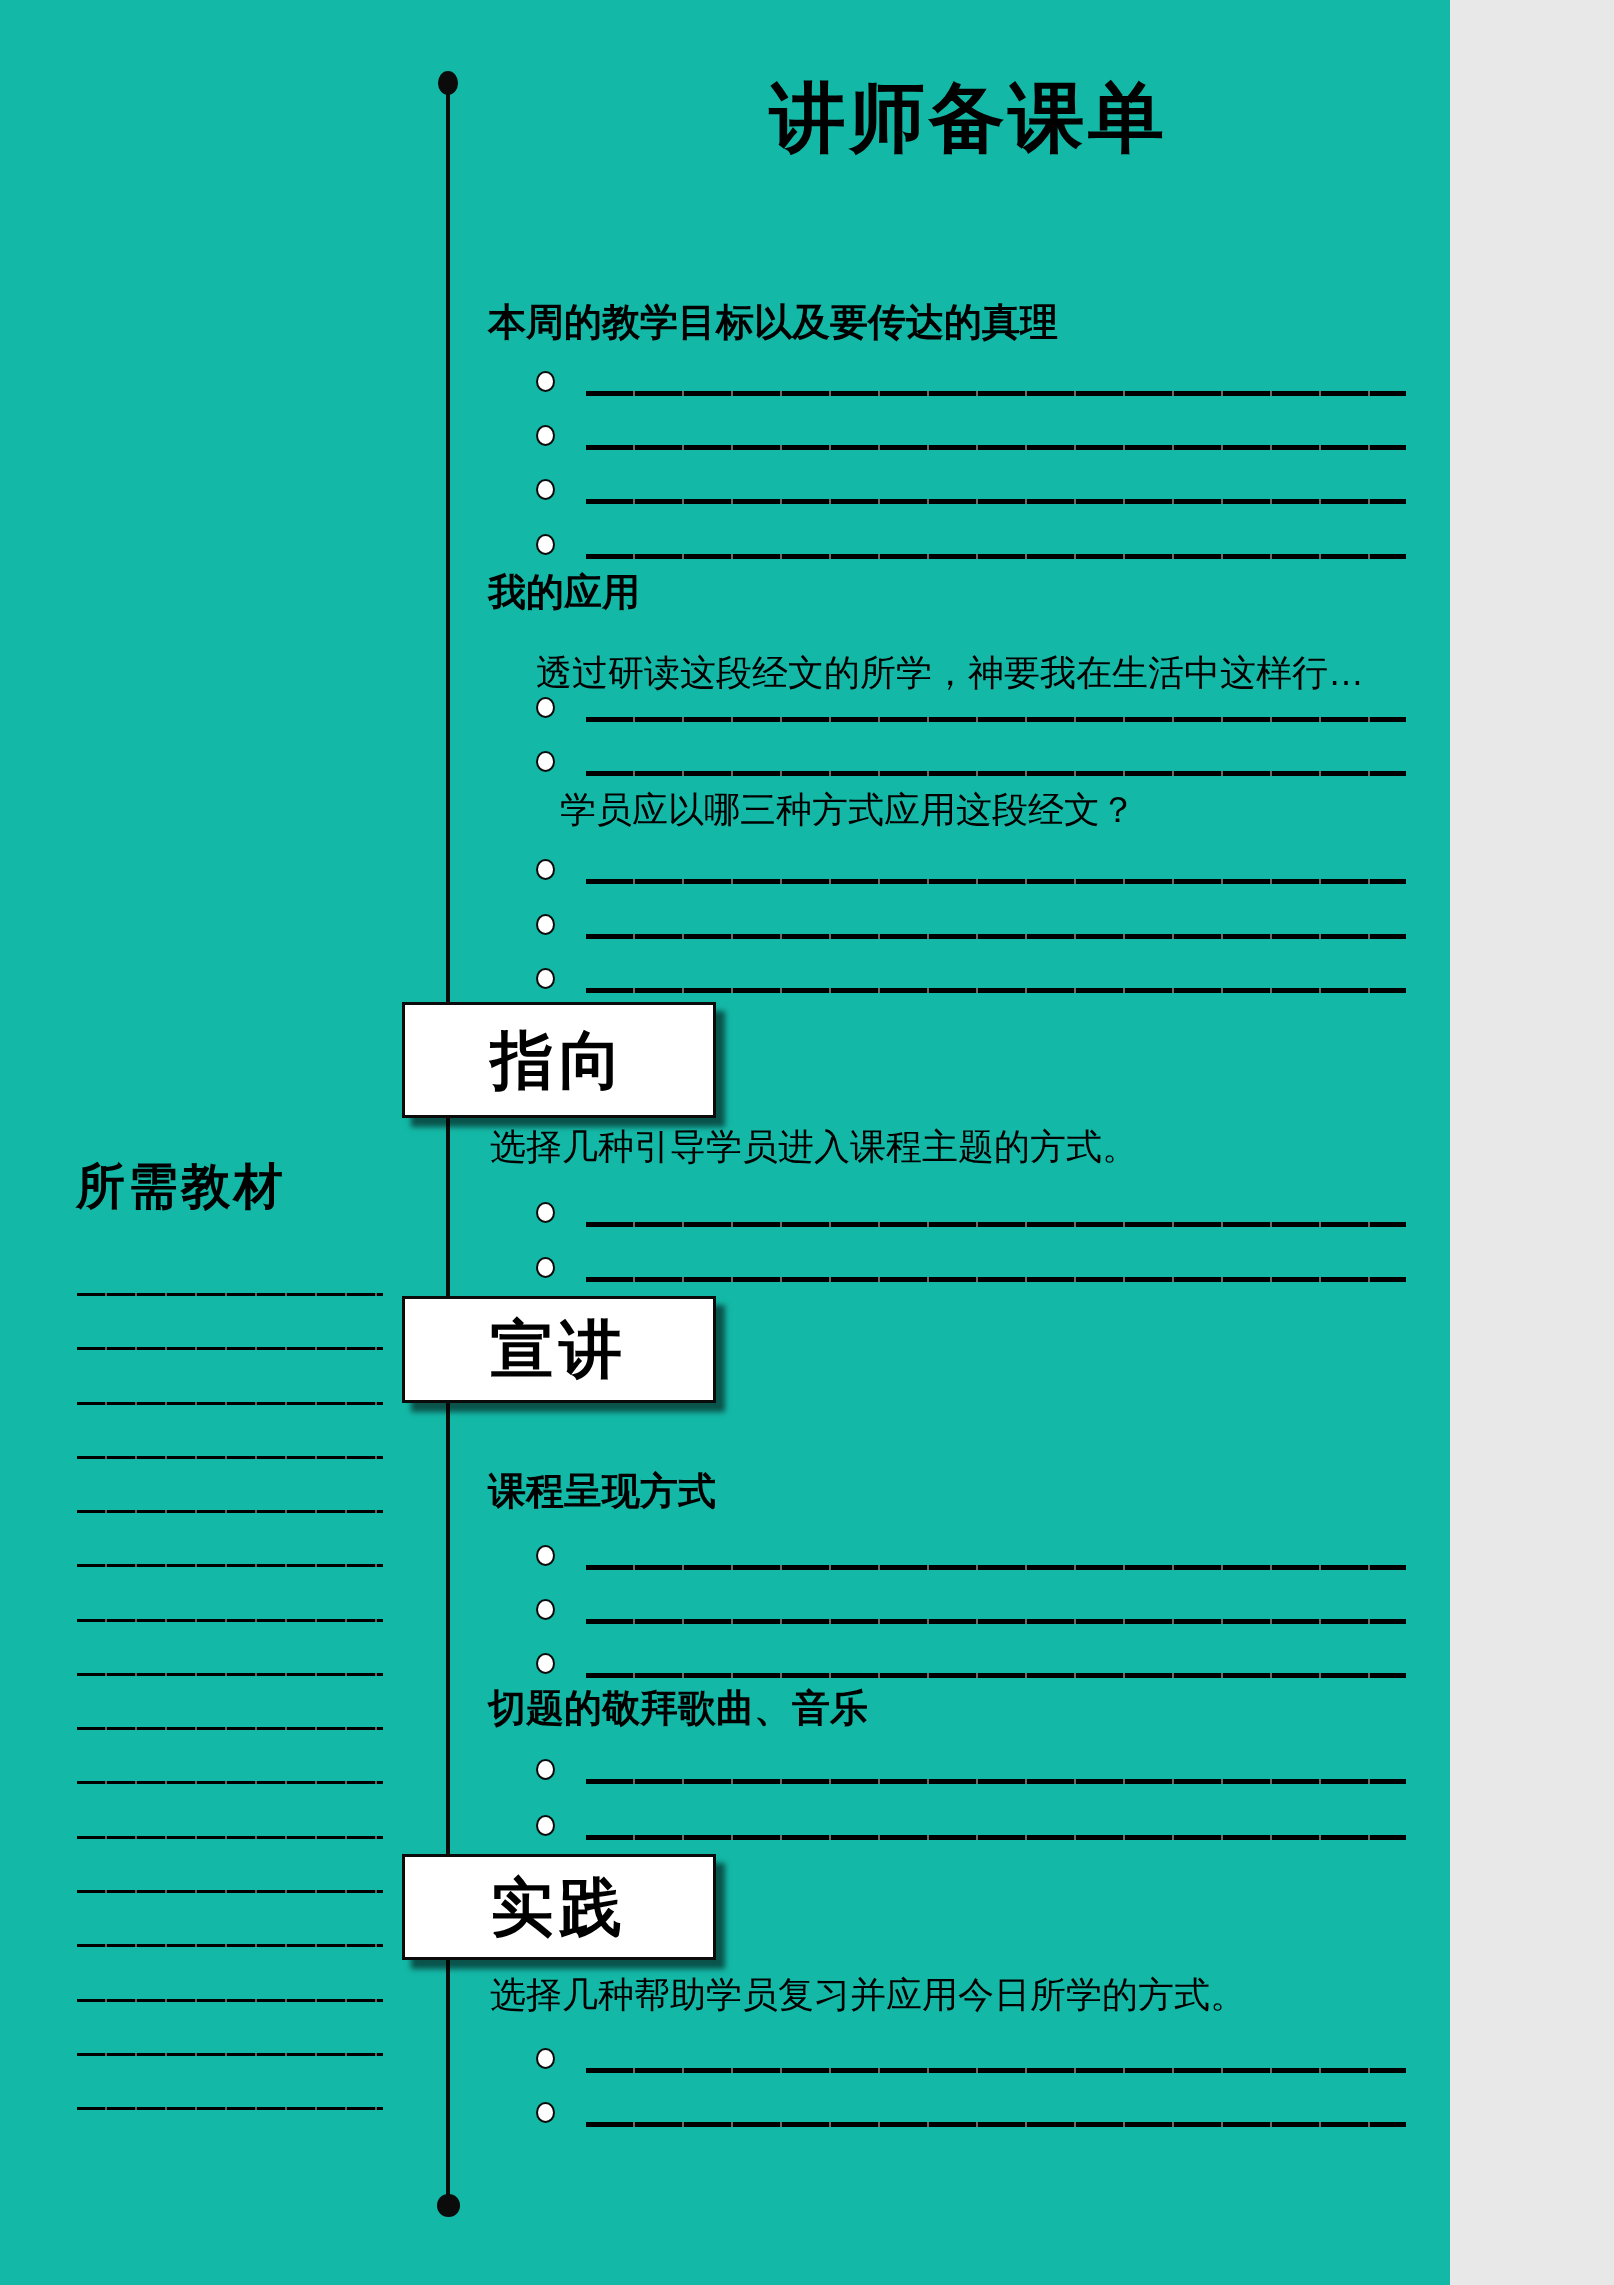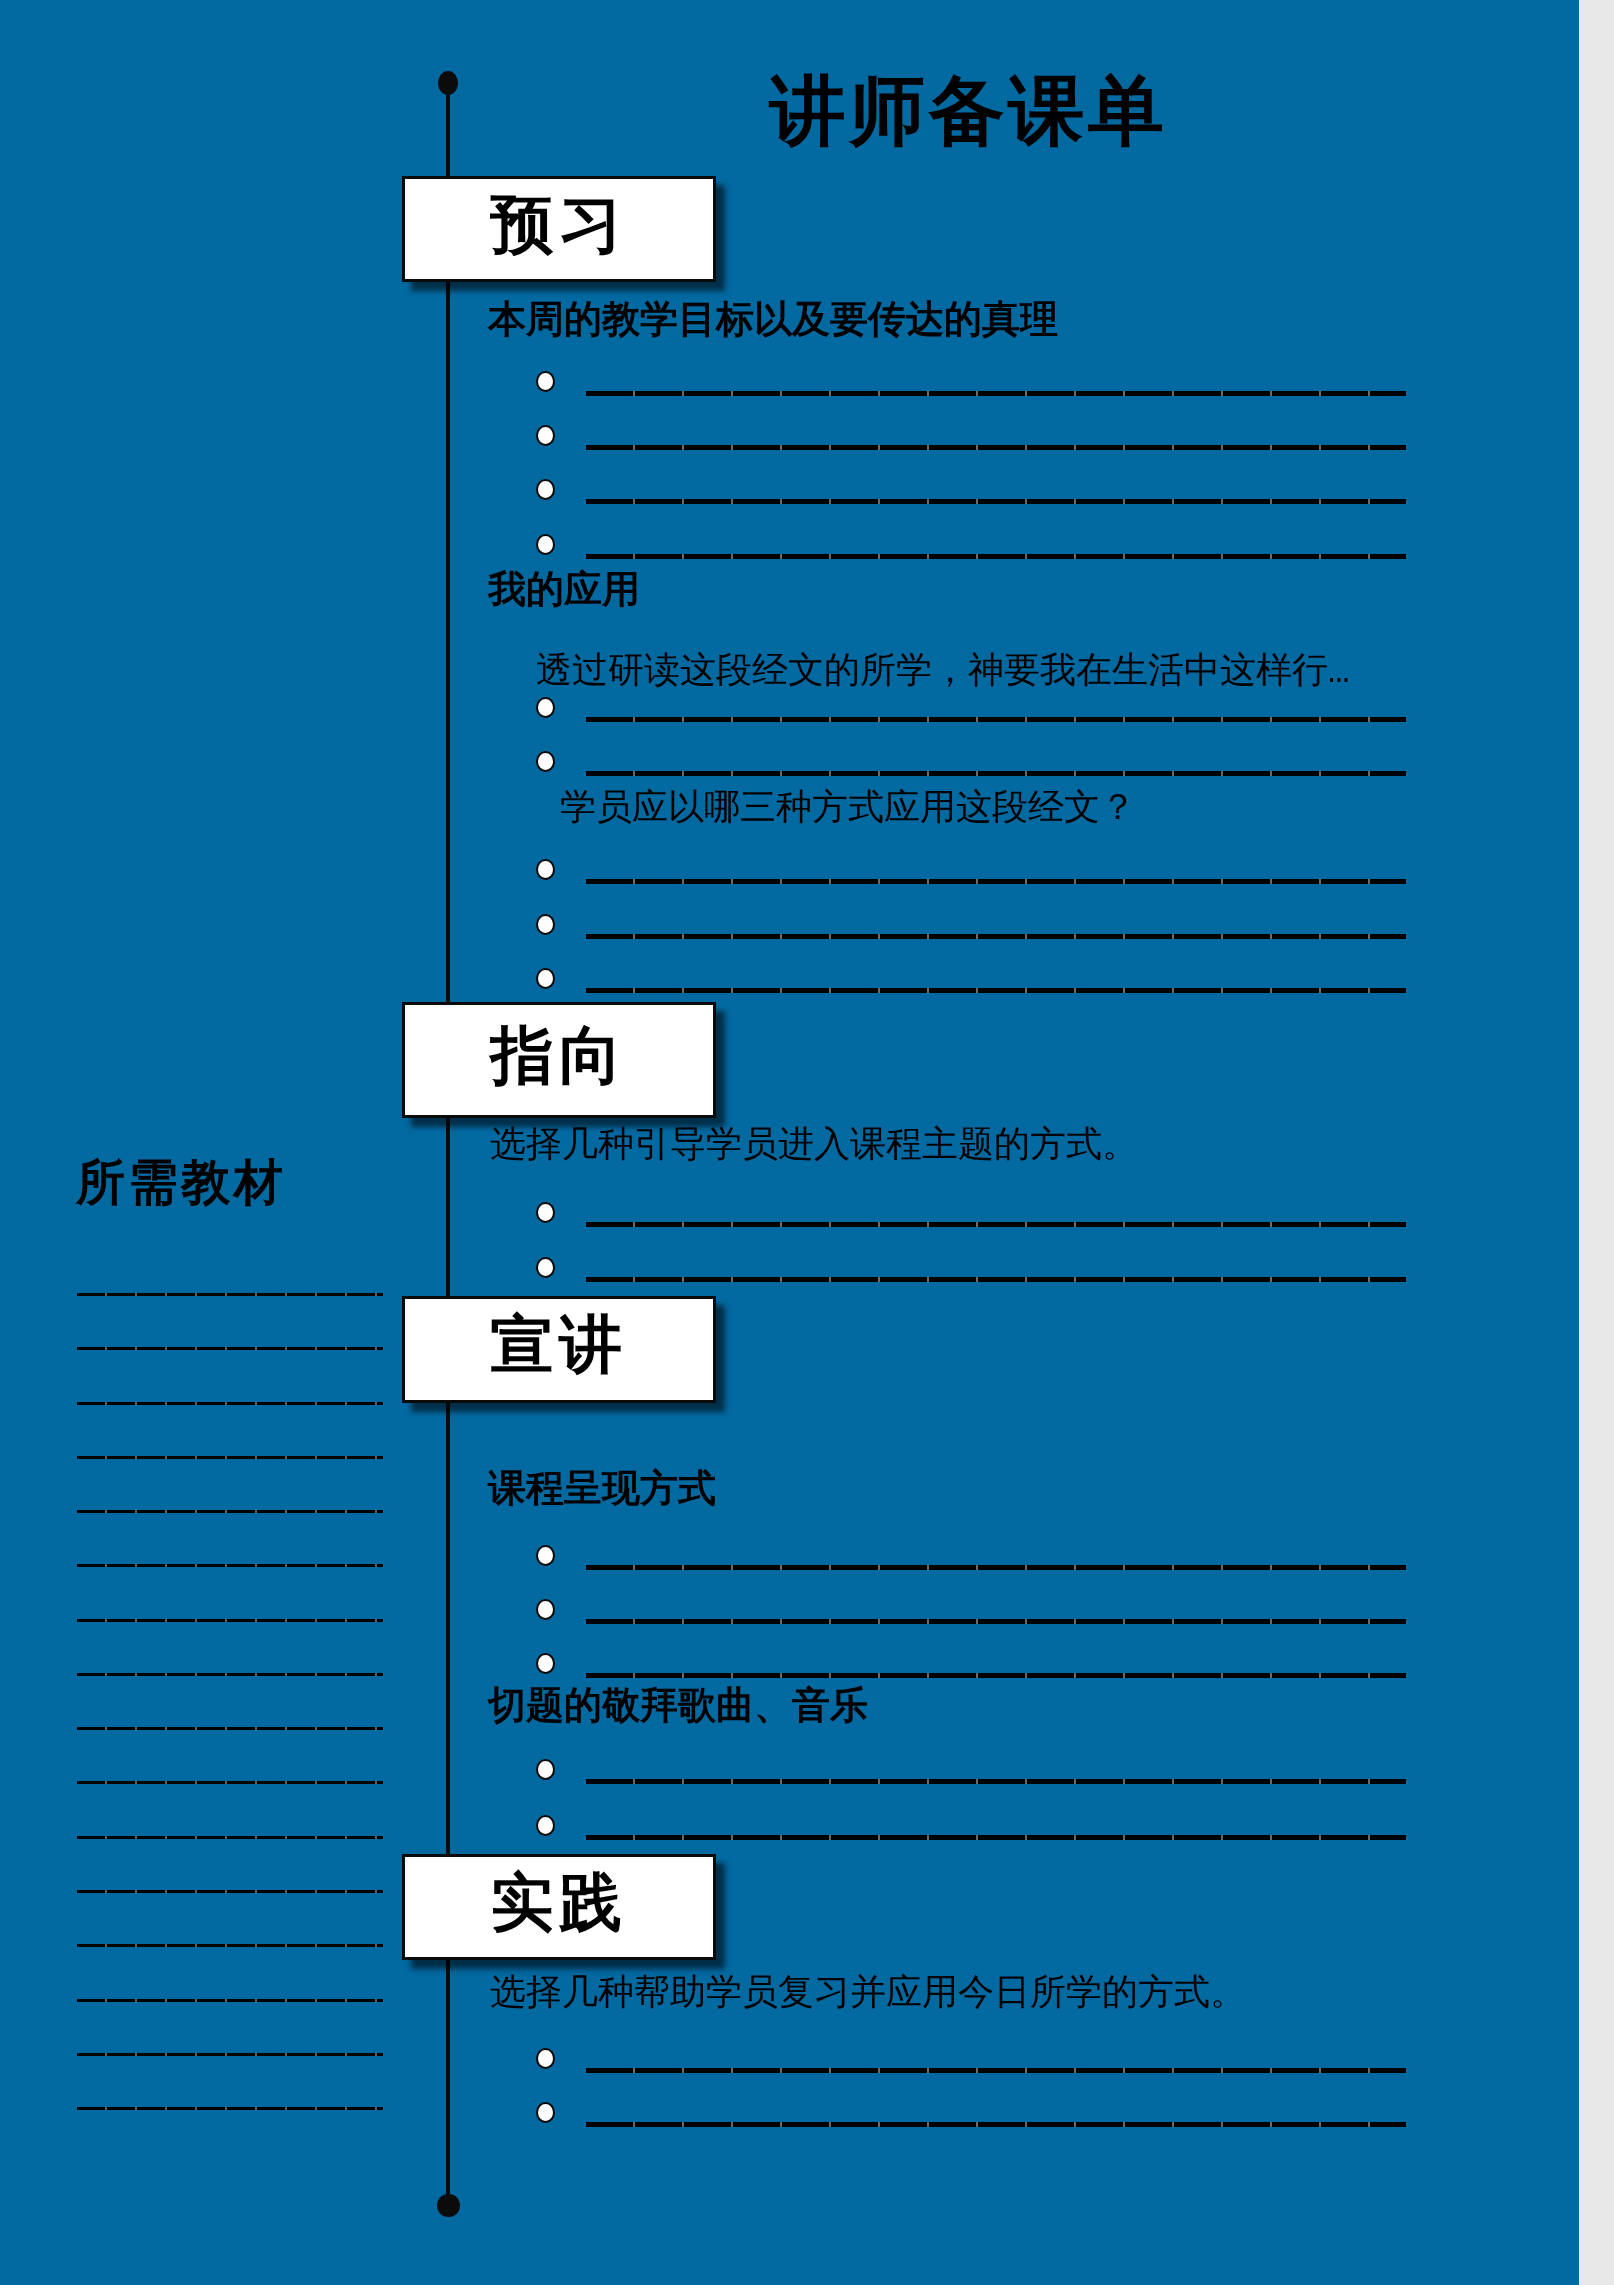--- a/index.html
+++ b/index.html
@@ -1,20 +1,20 @@
 <!DOCTYPE html>
 <html style="font-size:14.5px"><head>
 <meta charset="utf-8">
 <style>
   html,body{margin:0;padding:0;background:#e8e8e8;}
   .page{
     position:relative;
-    width:1579px;height:2286px;
-    background:#0369a1;
-    font-family:Liberation Mono, monospace;
+    width:1450px;height:2286px;
+    background:#14b8a6;
+    font-family:Liberation Sans, sans-serif;
     color:#000;
     overflow:hidden;
   }
   
   .tl-line{position:absolute;left:446px;top:82px;width:3.6px;height:2122px;background:#0b0b0b;z-index:1;}
   .tl-dot{position:absolute;background:#0b0b0b;border-radius:50%;z-index:1;}
   .tl-dot.top{left:438px;top:71px;width:20px;height:23.5px;}
   .tl-dot.bottom{left:437px;top:2194px;width:22.6px;height:22.6px;}
   
   .page-title{
@@ -59,23 +59,20 @@
 <body>
 
 <div class="page">
 
   <div class="tl-line"></div>
   <div class="tl-dot top"></div>
   <div class="tl-dot bottom"></div>
 
   <div class="page-title">讲师备课单</div>
 
-  <div class="sec-box" style="top:176px;height:100px;">
-    <span class="lbl">预习</span>
-  </div>
   <div class="sec-box" style="top:1002px;height:110px;">
     <span class="lbl">指向</span>
   </div>
   <div class="sec-box" style="top:1296px;height:101px;">
     <span class="lbl">宣讲</span>
   </div>
   <div class="sec-box" style="top:1854px;height:100px;">
     <span class="lbl">实践</span>
   </div>
 

